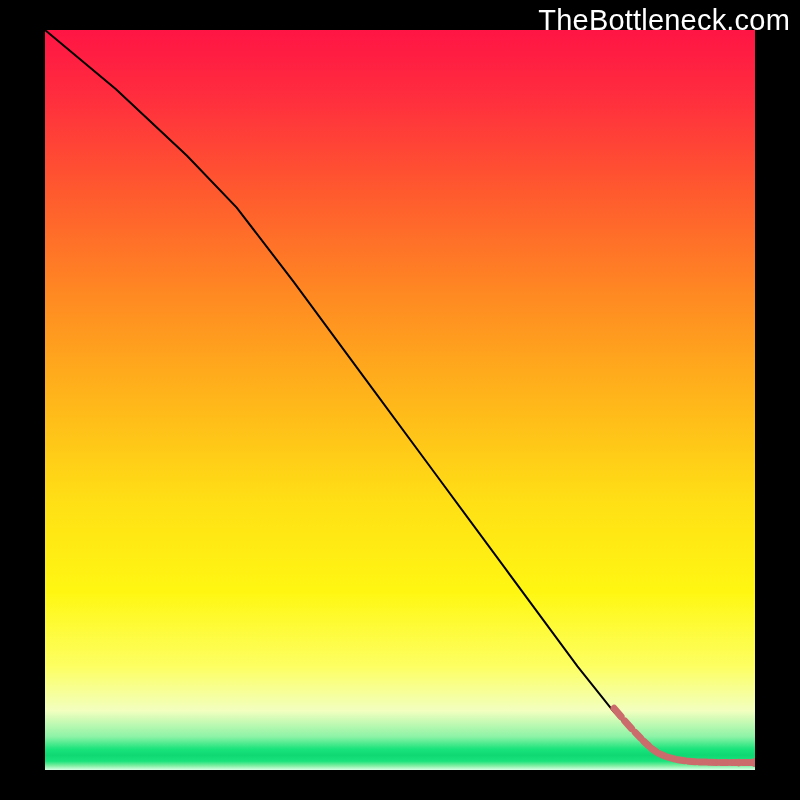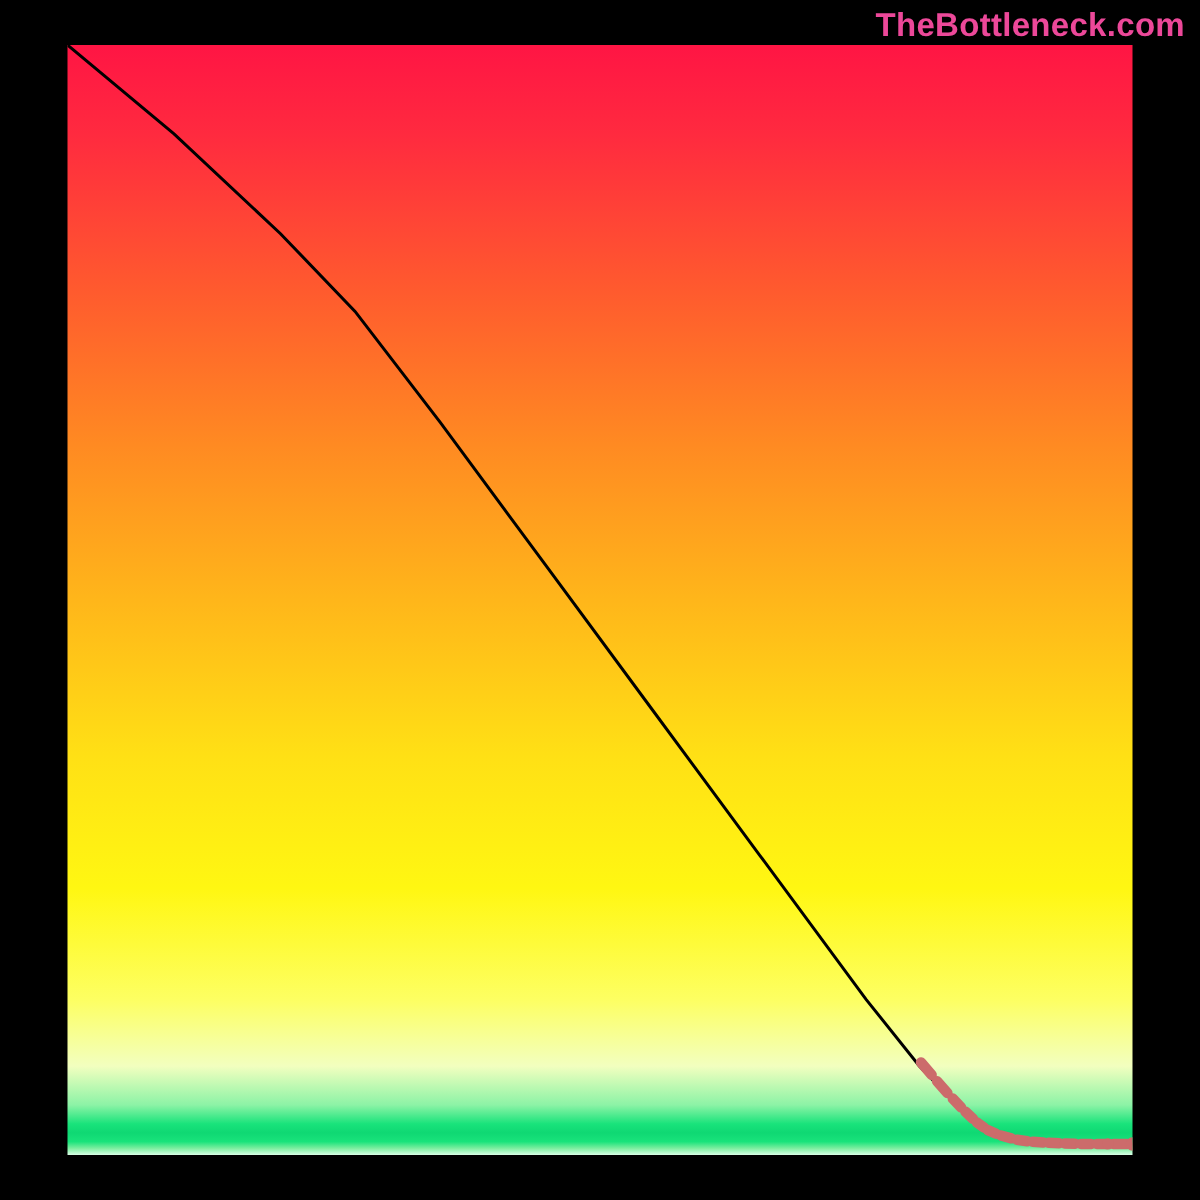--- a/index.html
+++ b/index.html
@@ -14,23 +14,23 @@
   .frame {
     position: relative;
     width: 800px;
     height: 800px;
     background: #000;
   }
   .watermark {
     position: absolute;
     top: 4px;
     right: 10px;
-    color: #ec4899;
-    font-size: 22px;
-    font-weight: 700;
+    color: #ffffff;
+    font-size: 29px;
+    font-weight: 400;
     letter-spacing: 0.2px;
     z-index: 30;
   }
   .plot-outer {
     position: absolute;
     left: 45px;
     top: 30px;
     width: 710px;
     height: 740px;
     background: #000;

